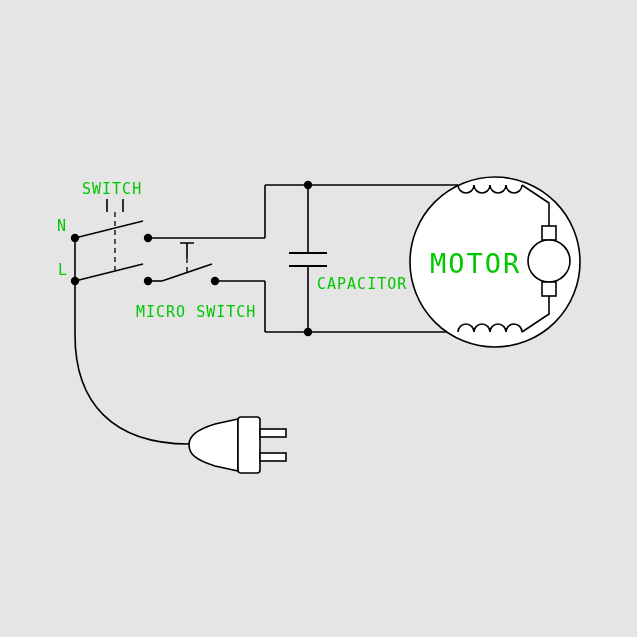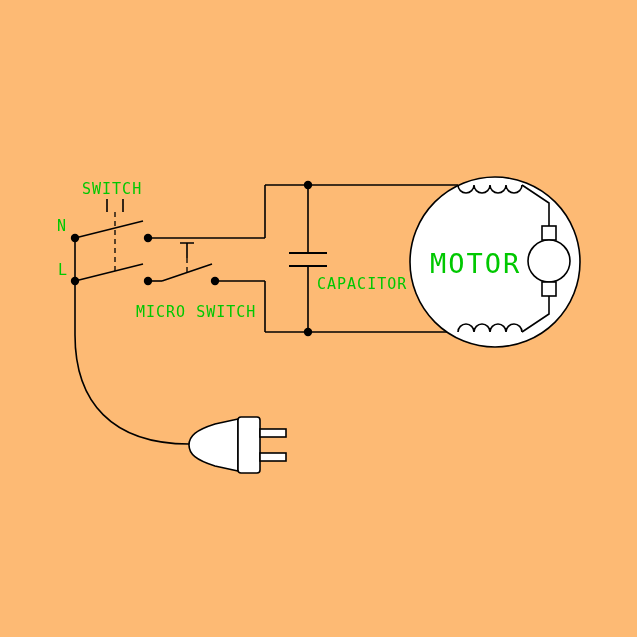--- a/index.html
+++ b/index.html
@@ -1,20 +1,20 @@
 <!DOCTYPE html>
 <html><head>
 <meta charset="utf-8">
 <style>
   html, body { margin: 0; padding: 0; background: #ffffff; }
   #canvas {
     position: relative;
     width: 637px;
     height: 637px;
-    background: #fdba74;
+    background: #e5e5e5;
     font-family: "DejaVu Sans Mono", "Liberation Mono", monospace;
     overflow: hidden;
   }
   svg { display: block; }
   .wire   { stroke: #000000; stroke-width: 1.6; fill: none; }
   .thick  { stroke: #000000; stroke-width: 2.2; fill: none; }
   .dashed { stroke: #000000; stroke-width: 1.3; fill: none; stroke-dasharray: 5 4; }
   .dot    { fill: #000000; stroke: none; }
   .part   { stroke: #000000; stroke-width: 1.6; fill: #ffffff; }
   .lbl    { font-family: "DejaVu Sans Mono", "Liberation Mono", monospace;

